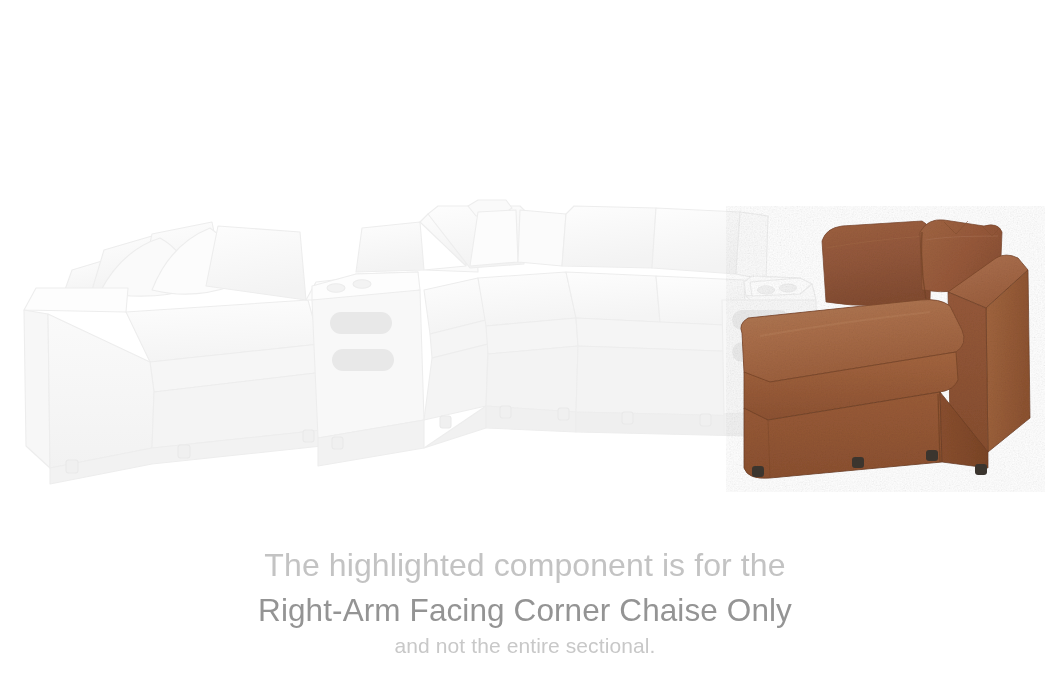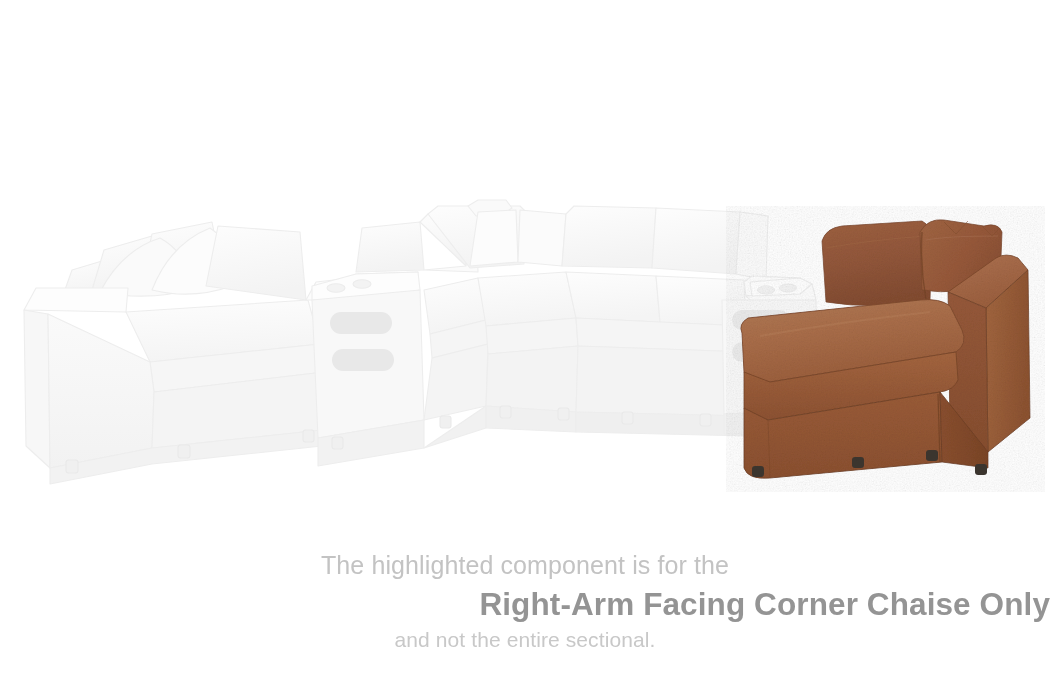--- a/index.html
+++ b/index.html
@@ -26,36 +26,35 @@
     height: 520px;
   }
   #caption-block {
     position: absolute;
     left: 0;
     top: 548px;
     width: 1050px;
     text-align: center;
   }
   .cap-line-1 {
-    font-size: 25px;
+    font-size: 32px;
     line-height: 34px;
     color: #c3c3c3;
     font-weight: 400;
     letter-spacing: 0.1px;
     white-space: nowrap;
   }
   .cap-line-2 {
     font-size: 31.5px;
     line-height: 42px;
     color: #949494;
-    font-weight: 700;
+    font-weight: 400;
     letter-spacing: 0.1px;
     white-space: nowrap;
-    margin-top: 1px;
-    text-align: right;
+    margin-top: 7px;
   }
   .cap-line-3 {
     font-size: 21px;
     line-height: 30px;
     color: #c8c8c8;
     font-weight: 400;
     letter-spacing: 0.1px;
     white-space: nowrap;
     margin-top: 0;
   }

